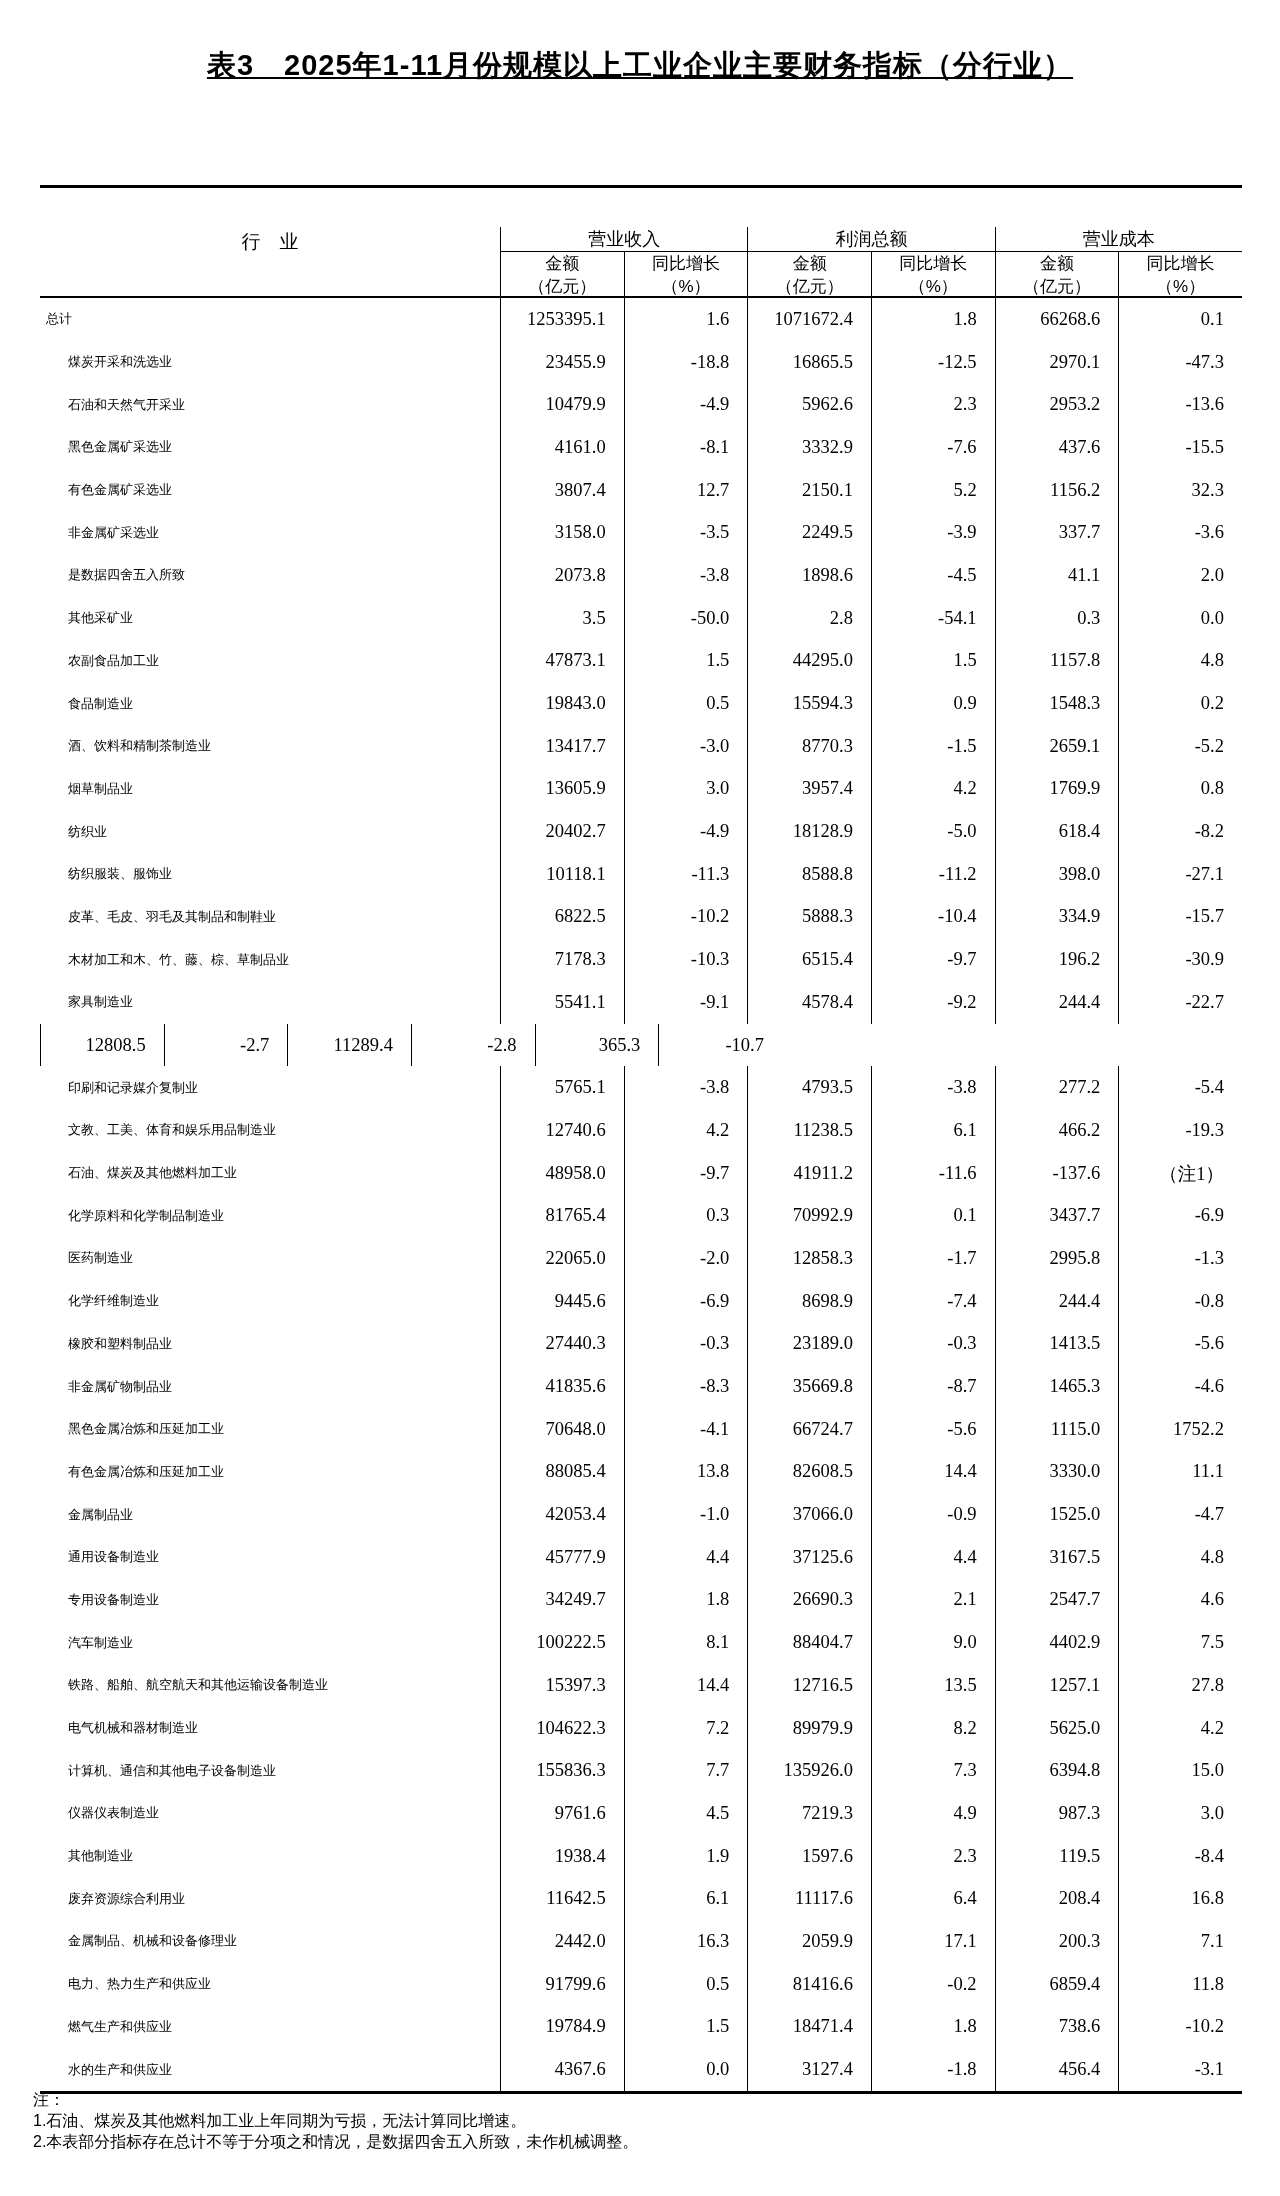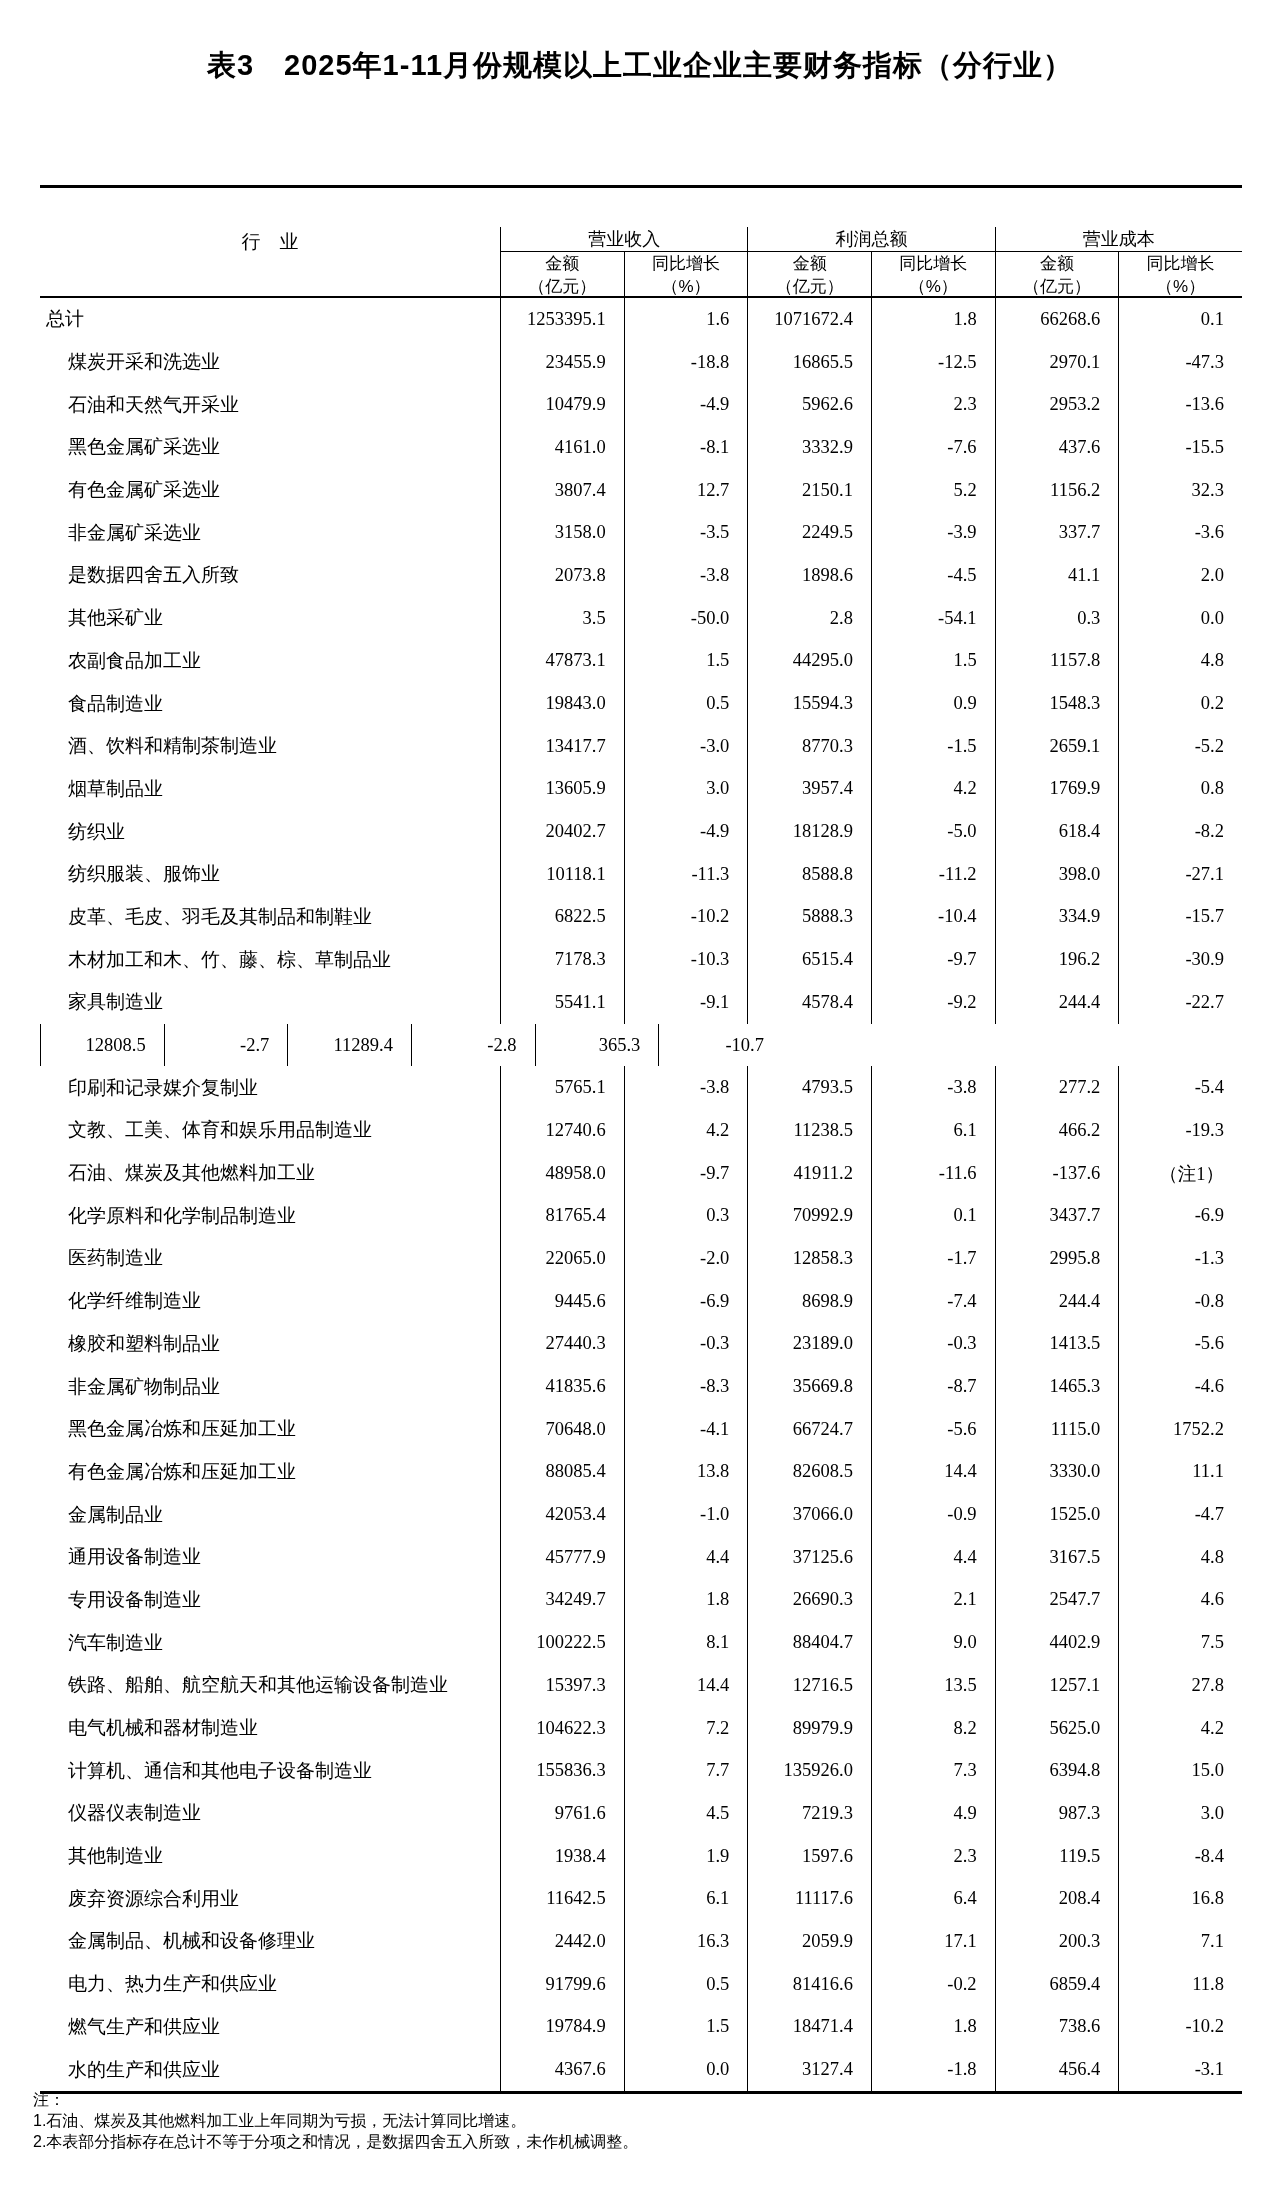--- a/index.html
+++ b/index.html
@@ -5,20 +5,21 @@
   * { margin:0; padding:0; box-sizing:border-box; }
   html,body { background:#ffffff; }
   body {
     position:relative; width:1280px; height:2196px;
     font-family:"Liberation Sans", sans-serif; color:#000;
   }
   .title {
     position:absolute; top:46px; left:0; width:1280px;
     text-align:center; font-size:29px; font-weight:bold;
     letter-spacing:1px;
+    text-decoration:underline;
   }
   .table {
     position:absolute; left:40px; top:185px; width:1202px;
     border-top:3px solid #000; border-bottom:3px solid #000;
   }
   .thead { display:flex; border-bottom:2px solid #000; height:110px; }
   .industry-head {
     width:460px; display:flex; align-items:center; justify-content:center;
     font-size:19px;
   }
@@ -32,21 +33,21 @@
   .sub-row { display:flex; flex:1; }
   .sub-cell {
     width:16.6667%; border-left:1px solid #000;
     display:flex; flex-direction:column; align-items:center; justify-content:center;
     font-size:17px; line-height:23px;
   }
   .tbody { width:100%; }
   .row { display:flex; height:42.69px; }
   .industry-cell {
     width:460px; display:flex; align-items:center;
-    padding-left:6px; font-size:19px; white-space:nowrap; overflow:hidden;
+    padding-left:6px; font-size:13px; white-space:nowrap; overflow:hidden;
   }
   .industry-cell.indent { padding-left:28px; }
   .value-cell {
     width:123.667px; border-left:1px solid #000;
     display:flex; align-items:center; justify-content:flex-end;
     padding-right:18px; font-size:18.5px;
     font-family:"Liberation Serif", serif; white-space:nowrap;
   }
   .notes { position:absolute; left:33px; top:2089px; font-size:16px; line-height:21px; }
 </style>

